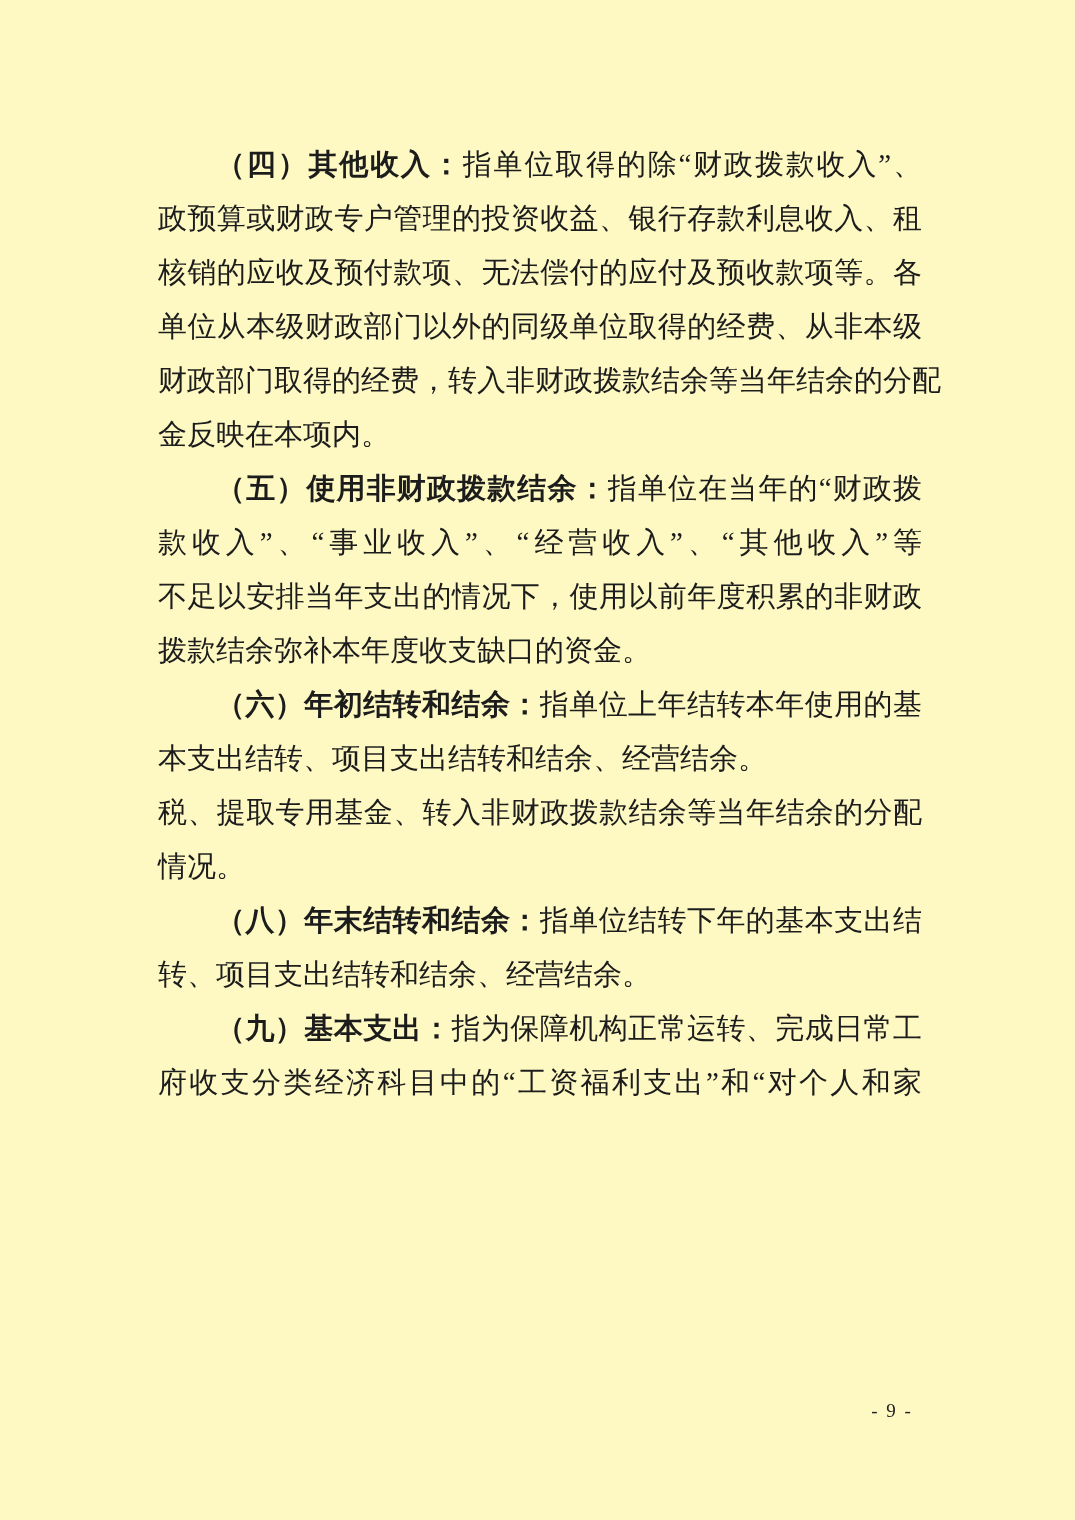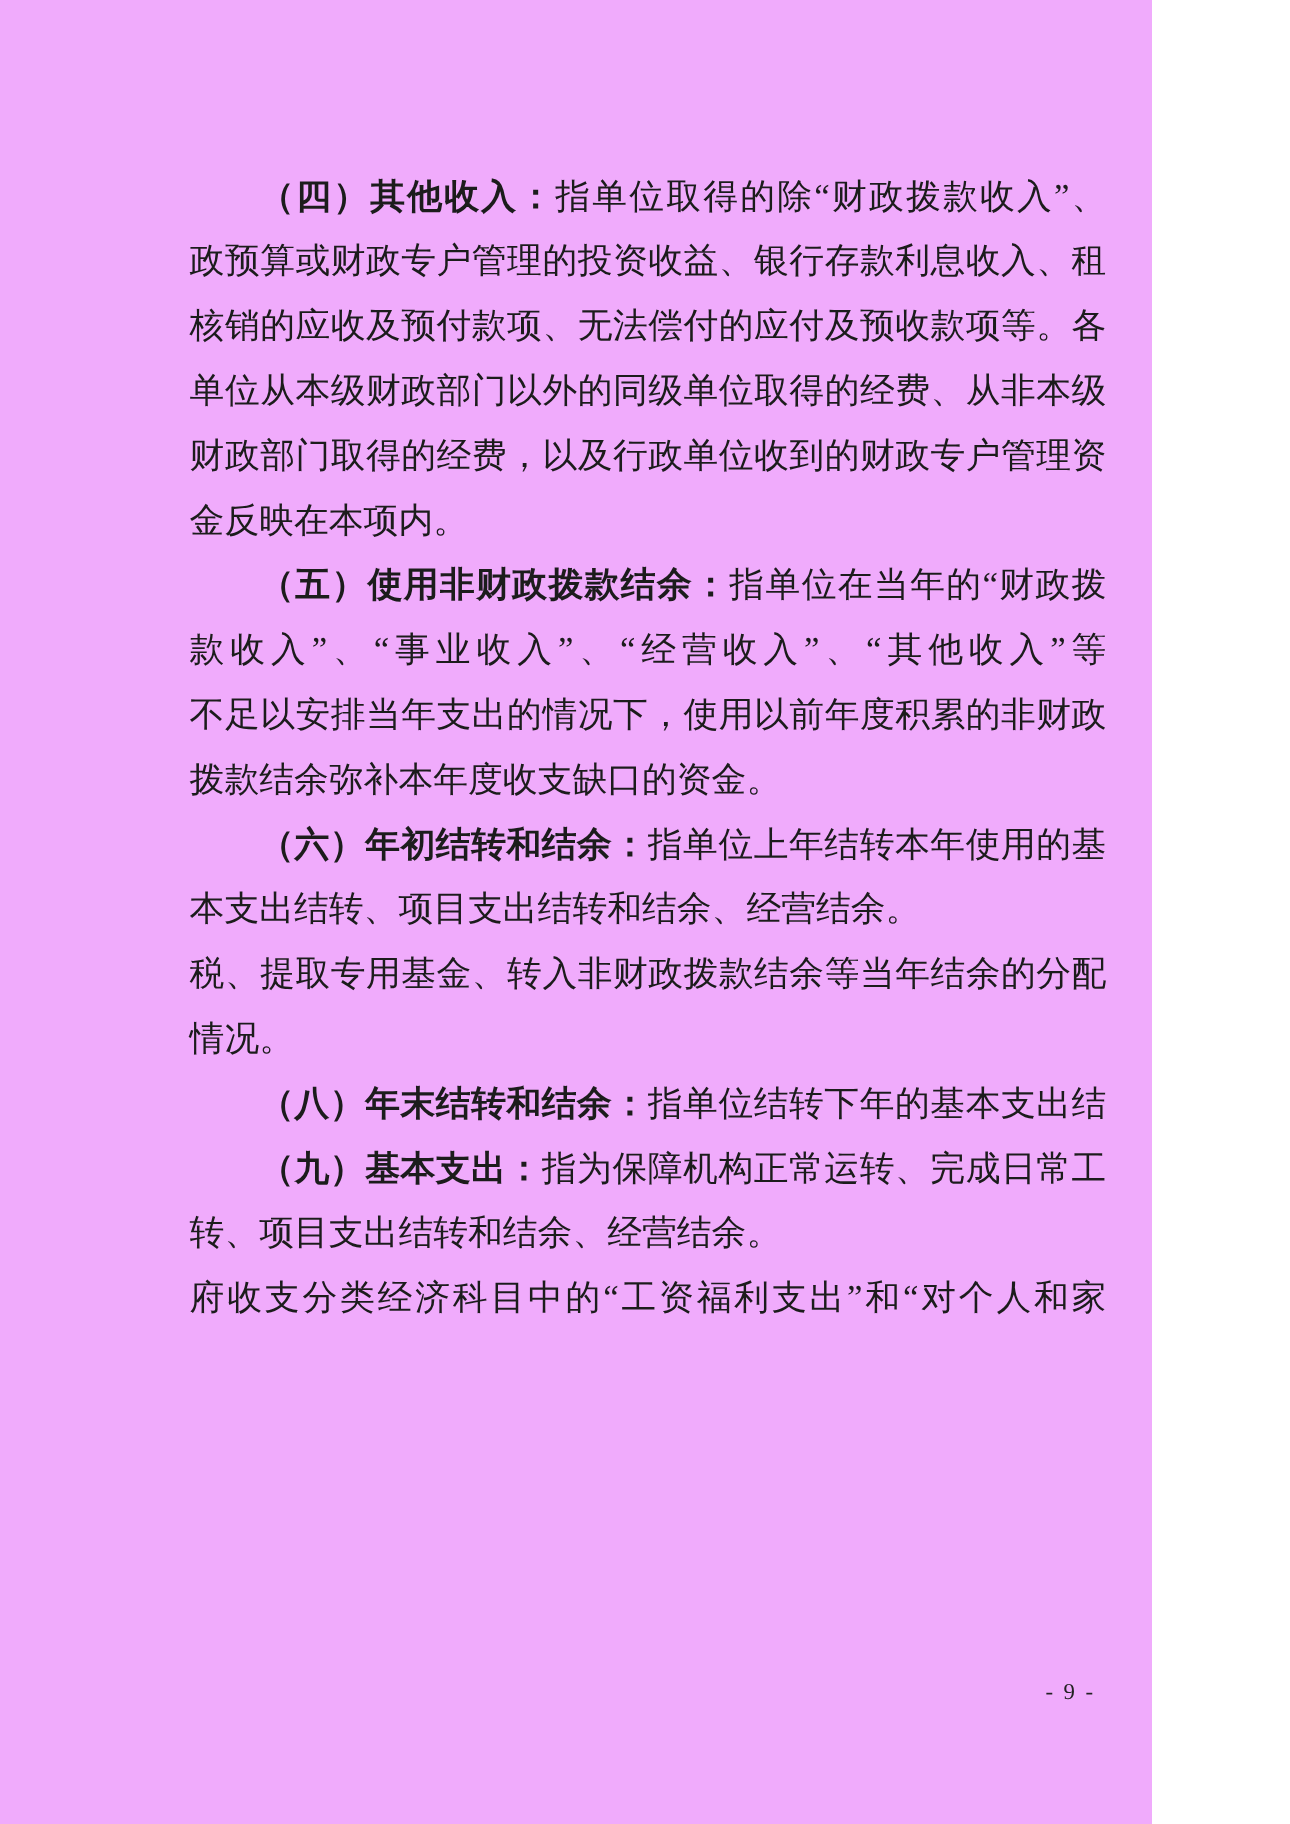--- a/index.html
+++ b/index.html
@@ -2,23 +2,23 @@
 <html lang="zh"><head>
 <meta charset="utf-8">
 <style>
   html, body {
     margin: 0;
     padding: 0;
     background: #ffffff;
   }
   .page {
     position: relative;
-    width: 960px;
+    width: 1075px;
     height: 1520px;
-    background: #f0abfc;
+    background: #fef9c3;
     color: #1c1c1c;
     font-family: "Liberation Serif", "DejaVu Serif", serif;
     overflow: hidden;
   }
   .text-block {
     position: absolute;
     left: 158px;
     top: 137px;
     width: 764px;
     font-size: 29px;
@@ -58,21 +58,21 @@
   <div class="line first"><b class="lead">（四）其他收入：</b><span class="line-text">指单位取得的除“财政拨款收入”、</span></div>
 
 
   <div class="line"><span class="line-text">政预算或财政专户管理的投资收益、银行存款利息收入、租</span></div>
 
 
   <div class="line"><span class="line-text">核销的应收及预付款项、无法偿付的应付及预收款项等。各</span></div>
 
   <div class="line"><span class="line-text">单位从本级财政部门以外的同级单位取得的经费、从非本级</span></div>
 
-  <div class="line"><span class="line-text">财政部门取得的经费，以及行政单位收到的财政专户管理资</span></div>
+  <div class="line"><span class="line-text">财政部门取得的经费，转入非财政拨款结余等当年结余的分配</span></div>
 
   <div class="line no-justify"><span class="line-text">金反映在本项内。</span></div>
 
   <div class="line first"><b class="lead">（五）使用非财政拨款结余：</b><span class="line-text">指单位在当年的“财政拨</span></div>
 
   <div class="line"><span class="line-text">款收入”、“事业收入”、“经营收入”、“其他收入”等</span></div>
 
   <div class="line"><span class="line-text">不足以安排当年支出的情况下，使用以前年度积累的非财政</span></div>
 
   <div class="line no-justify"><span class="line-text">拨款结余弥补本年度收支缺口的资金。</span></div>
@@ -81,21 +81,21 @@
 
   <div class="line no-justify"><span class="line-text">本支出结转、项目支出结转和结余、经营结余。</span></div>
 
 
   <div class="line"><span class="line-text">税、提取专用基金、转入非财政拨款结余等当年结余的分配</span></div>
 
   <div class="line no-justify"><span class="line-text">情况。</span></div>
 
   <div class="line first"><b class="lead">（八）年末结转和结余：</b><span class="line-text">指单位结转下年的基本支出结</span></div>
 
+  <div class="line no-justify"><span class="line-text">转、项目支出结转和结余、经营结余。</span></div>
+
   <div class="line first"><b class="lead">（九）基本支出：</b><span class="line-text">指为保障机构正常运转、完成日常工</span></div>
-
-  <div class="line no-justify"><span class="line-text">转、项目支出结转和结余、经营结余。</span></div>
 
 
   <div class="line"><span class="line-text">府收支分类经济科目中的“工资福利支出”和“对个人和家</span></div>
 </div>
   <div class="page-number">- 9 -</div>
 </div>
 
 </body></html>

